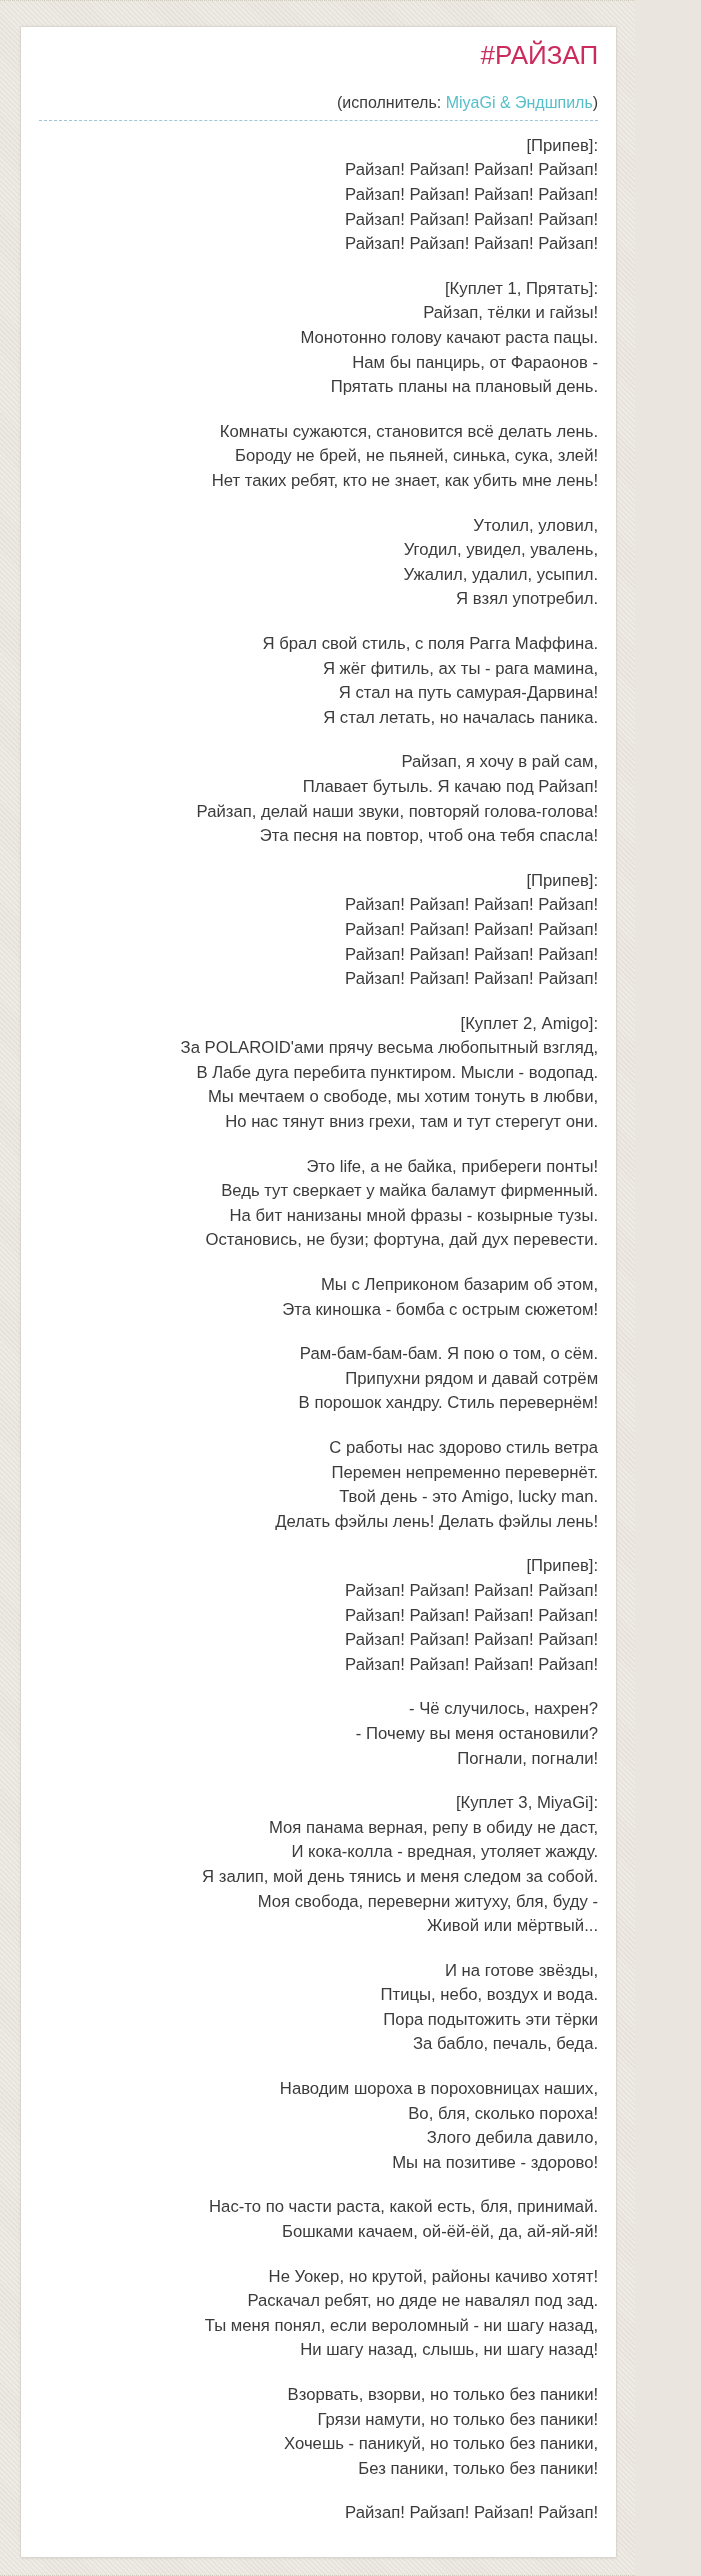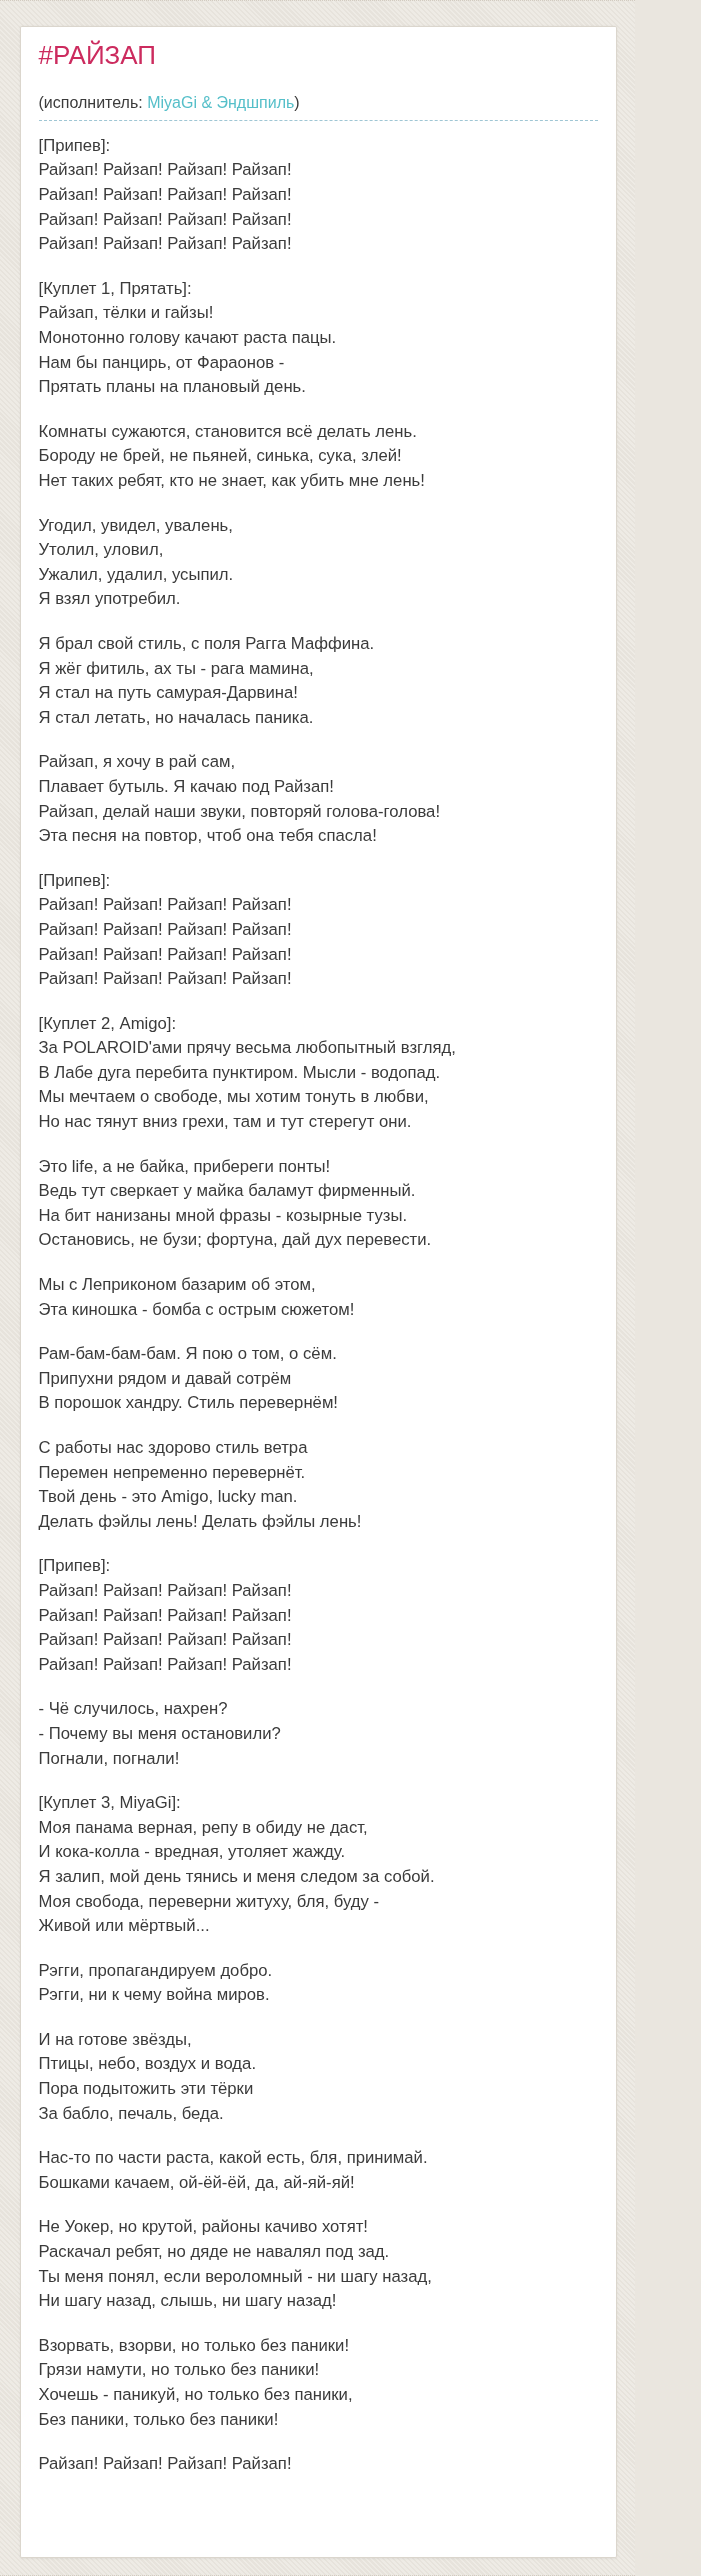--- a/index.html
+++ b/index.html
@@ -10,20 +10,21 @@
   }
   .page {
     width: 635px;
     height: 2576px;
     box-sizing: border-box;
     border-top: 1.8px dotted #d2cbc0;
     border-bottom: 1.8px dotted #d2cbc0;
     background-image: repeating-linear-gradient(45deg,
       rgba(255,255,255,0.20) 0px, rgba(255,255,255,0.20) 1.8px,
       rgba(0,0,0,0.012) 1.8px, rgba(0,0,0,0.012) 3.5px);
+    text-align: right;
   }
   .panel {
     box-sizing: border-box;
     margin: 24.6px 18.4px 0 20px;
     min-height: 2532px;
     background: var(--panel, #ffffff);
     border: 0.9px solid #dbd6cd;
     border-radius: 1.8px;
     box-shadow: 0 0.9px 2.6px rgba(0,0,0,0.06);
     padding: 10.5px 17.5px 17.5px 17.5px;
@@ -81,22 +82,22 @@
           <div class="line">Монотонно голову качают раста пацы.</div>
           <div class="line">Нам бы панцирь, от Фараонов -</div>
           <div class="line">Прятать планы на плановый день.</div>
         </div>
         <div class="stanza">
           <div class="line">Комнаты сужаются, становится всё делать лень.</div>
           <div class="line">Бороду не брей, не пьяней, синька, сука, злей!</div>
           <div class="line">Нет таких ребят, кто не знает, как убить мне лень!</div>
         </div>
         <div class="stanza">
+          <div class="line">Утолил, уловил,</div>
           <div class="line">Угодил, увидел, увалень,</div>
-          <div class="line">Утолил, уловил,</div>
           <div class="line">Ужалил, удалил, усыпил.</div>
           <div class="line">Я взял употребил.</div>
         </div>
         <div class="stanza">
           <div class="line">Я брал свой стиль, с поля Рагга Маффина.</div>
           <div class="line">Я жёг фитиль, ах ты - рага мамина,</div>
           <div class="line">Я стал на путь самурая-Дарвина!</div>
           <div class="line">Я стал летать, но началась паника.</div>
         </div>
         <div class="stanza">
@@ -154,28 +155,30 @@
         </div>
         <div class="stanza">
           <div class="line">[Куплет 3, MiyaGi]:</div>
           <div class="line">Моя панама верная, репу в обиду не даст,</div>
           <div class="line">И кока-колла - вредная, утоляет жажду.</div>
           <div class="line">Я залип, мой день тянись и меня следом за собой.</div>
           <div class="line">Моя свобода, переверни житуху, бля, буду -</div>
           <div class="line">Живой или мёртвый...</div>
         </div>
         <div class="stanza">
-          <div class="line">Рэгги, пропагандируем добро.</div>
-          <div class="line">Рэгги, ни к чему война миров.</div>
-        </div>
-        <div class="stanza">
           <div class="line">И на готове звёзды,</div>
           <div class="line">Птицы, небо, воздух и вода.</div>
           <div class="line">Пора подытожить эти тёрки</div>
           <div class="line">За бабло, печаль, беда.</div>
+        </div>
+        <div class="stanza">
+          <div class="line">Наводим шороха в пороховницах наших,</div>
+          <div class="line">Во, бля, сколько пороха!</div>
+          <div class="line">Злого дебила давило,</div>
+          <div class="line">Мы на позитиве - здорово!</div>
         </div>
         <div class="stanza">
           <div class="line">Нас-то по части раста, какой есть, бля, принимай.</div>
           <div class="line">Бошками качаем, ой-ёй-ёй, да, ай-яй-яй!</div>
         </div>
         <div class="stanza">
           <div class="line">Не Уокер, но крутой, районы качиво хотят!</div>
           <div class="line">Раскачал ребят, но дяде не навалял под зад.</div>
           <div class="line">Ты меня понял, если вероломный - ни шагу назад,</div>
           <div class="line">Ни шагу назад, слышь, ни шагу назад!</div>

